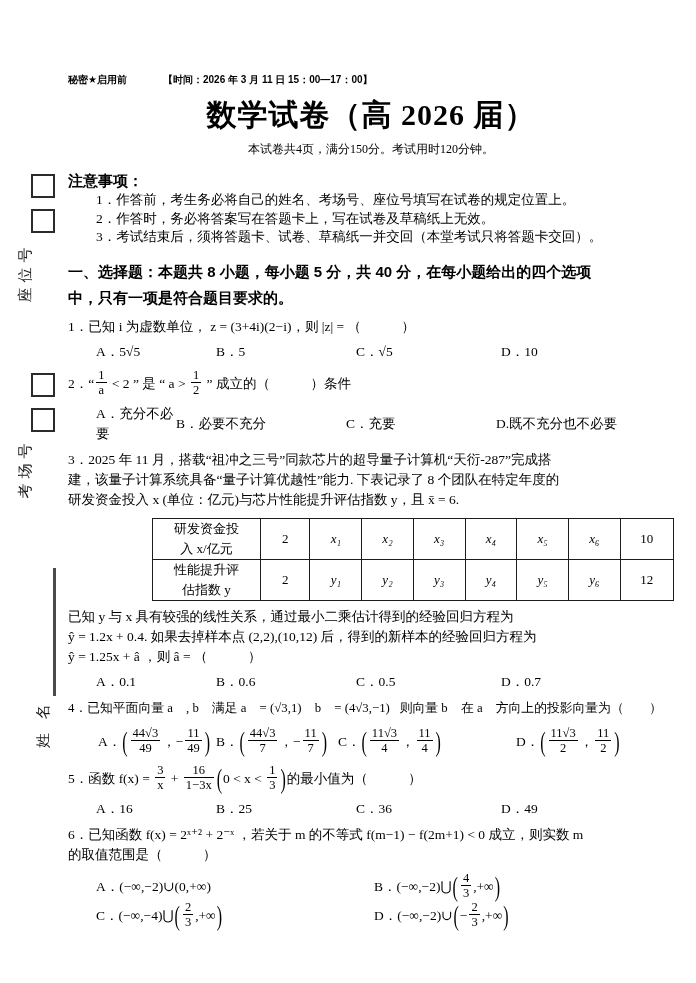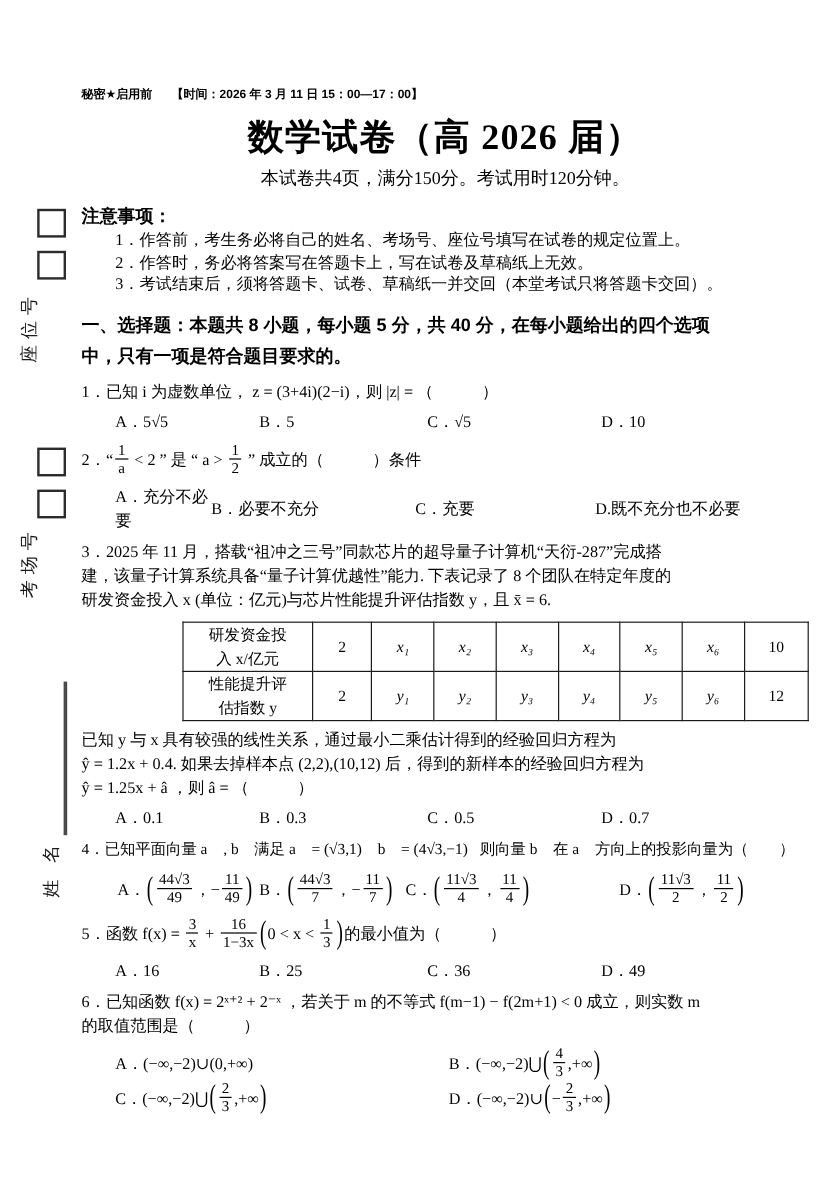--- a/index.html
+++ b/index.html
@@ -7,24 +7,24 @@
        font-family:"Liberation Serif","DejaVu Serif",serif;color:#000;}
   .b{font-family:"Liberation Sans","DejaVu Sans",sans-serif;font-weight:700;}
   
   .cb{position:absolute;left:31px;width:20px;height:20px;border:2px solid #2b2b2b;background:#fff;}
   .vlabel{position:absolute;transform:rotate(-90deg);font-size:15px;letter-spacing:5px;
           white-space:nowrap;text-align:center;color:#1a1a1a;}
   .name-line{position:absolute;left:53px;top:568px;width:3px;height:128px;background:#4a4a4a;}
   
   .main{position:absolute;left:68px;top:70px;width:606px;font-size:13.5px;line-height:20px;}
   .hdr{display:flex;font-size:10px;align-items:flex-end;}
-  .time{margin-left:16px;}
+  .time{margin-left:36px;}
   .title{text-align:center;font-size:30px;line-height:42px;margin-top:4px;font-weight:700;letter-spacing:1px;
          font-family:"Liberation Serif","DejaVu Serif",serif;}
-  .subtitle{text-align:center;font-size:15px;margin-top:3px;}
+  .subtitle{text-align:center;font-size:12px;margin-top:3px;}
   .notice-h{font-size:15px;margin-top:12px;line-height:20px;}
   .notice-item{margin-left:28px;line-height:18.5px;font-size:13.5px;}
   .sec{font-size:15px;line-height:26px;}
   .mt12{margin-top:12px}
   .cont{}
   .stem{margin-top:6px;}
   .nowrap{white-space:nowrap;}
   .opts{display:flex;margin-left:28px;margin-top:5px;align-items:center;}
   .o1{width:120px}.o2{width:140px}.o3{width:145px}.o4{flex:1}
   .q2o1{width:80px}.q2o2{width:170px}.q2o3{width:150px}
@@ -138,21 +138,21 @@
         <td class="cn">12</td>
       </tr>
     </tbody>
       </table>
 
     <div class="cont">已知 y 与 x 具有较强的线性关系，通过最小二乘估计得到的经验回归方程为</div>
     <div class="cont">ŷ = 1.2x + 0.4. 如果去掉样本点 (2,2),(10,12) 后，得到的新样本的经验回归方程为</div>
     <div class="cont">ŷ = 1.25x + â ，则 â = （　　　）</div>
     <div class="opts">
       <span class="o1">A．0.1</span>
-      <span class="o2">B．0.3</span>
+      <span class="o2">B．0.6</span>
       <span class="o3">C．0.5</span>
       <span class="o4">D．0.7</span>
     </div>
 
     <div class="stem nowrap" style="font-size:12.8px">4．已知平面向量 a⃗ , b⃗ 满足 a⃗ = (√3,1)， b⃗ = (4√3,−1)，则向量 b⃗ 在 a⃗ 方向上的投影向量为（　　）</div>
     <div class="q4o">
       <span class="opt qa">
         <span>A．</span>
           <span class="bp">(</span>
           <span class="frac">
@@ -237,21 +237,21 @@
     <div class="cont">的取值范围是（　　　）</div>
     <div class="g2">
       <span>A．(−∞,−2)∪(0,+∞)</span>
       <span>
         <span>B．(−∞,−2)⋃</span><span class="bp">(</span><span class="frac">
             <span class="num">4</span>
             <span class="den">3</span>
           </span><span>,+∞</span><span class="bp">)</span>
       </span>
       <span>
-        <span>C．(−∞,−2)⋃</span><span class="bp">(</span><span class="frac">
+        <span>C．(−∞,−4)⋃</span><span class="bp">(</span><span class="frac">
             <span class="num">2</span>
             <span class="den">3</span>
           </span><span>,+∞</span><span class="bp">)</span>
       </span>
       <span>
         <span>D．(−∞,−2)∪</span><span class="bp">(</span><span>−</span><span class="frac">
             <span class="num">2</span>
             <span class="den">3</span>
           </span><span>,+∞</span><span class="bp">)</span>
       </span>

